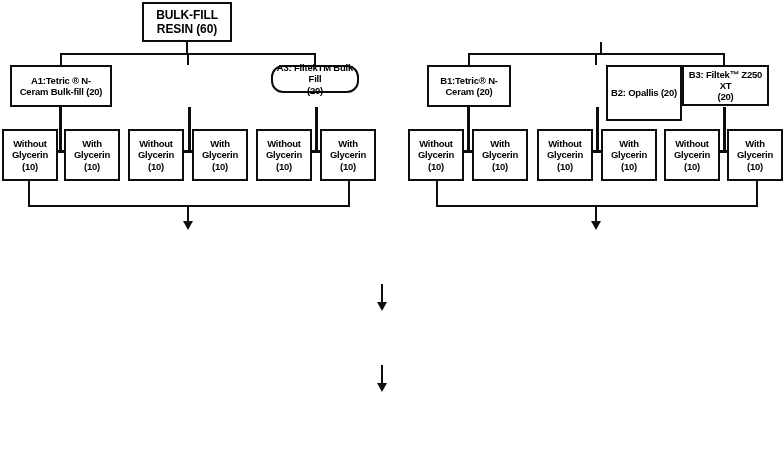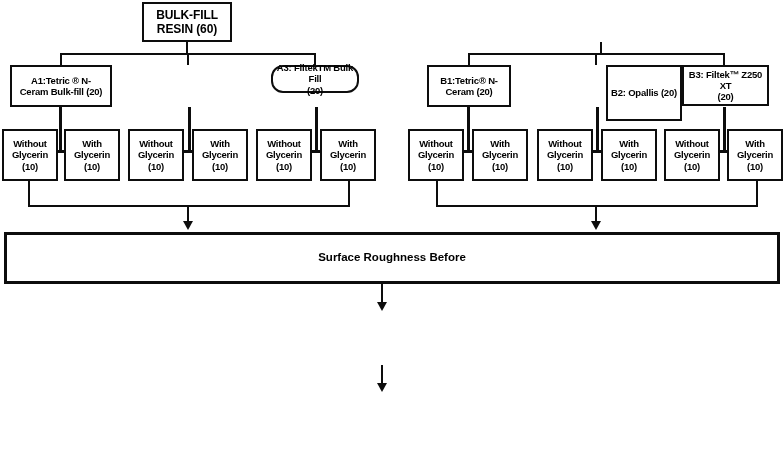--- a/index.html
+++ b/index.html
@@ -200,23 +200,20 @@
   <div class="ln h" style="left:28px; top:205px; width:322px;"></div>
   <div class="ln v" style="left:187px; top:205px; height:18px;"></div>
   <div class="arrowhead" style="left:183px; top:221px;"></div>
 
   <div class="ln v" style="left:436px; top:181px; height:26px;"></div>
   <div class="ln v" style="left:756px; top:181px; height:26px;"></div>
   <div class="ln h" style="left:436px; top:205px; width:322px;"></div>
   <div class="ln v" style="left:595px; top:205px; height:18px;"></div>
   <div class="arrowhead" style="left:591px; top:221px;"></div>
 
-  <div class="node stage" style="left:4px; top:232px; width:776px; height:52px;">
-    <span class="node-label">Surface Roughness Before</span>
-  </div>
 
   <div class="ln v" style="left:381px; top:284px; height:20px;"></div>
   <div class="arrowhead" style="left:377px; top:302px;"></div>
 
 
   <div class="ln v" style="left:381px; top:365px; height:20px;"></div>
   <div class="arrowhead" style="left:377px; top:383px;"></div>
 
 
 </div>

